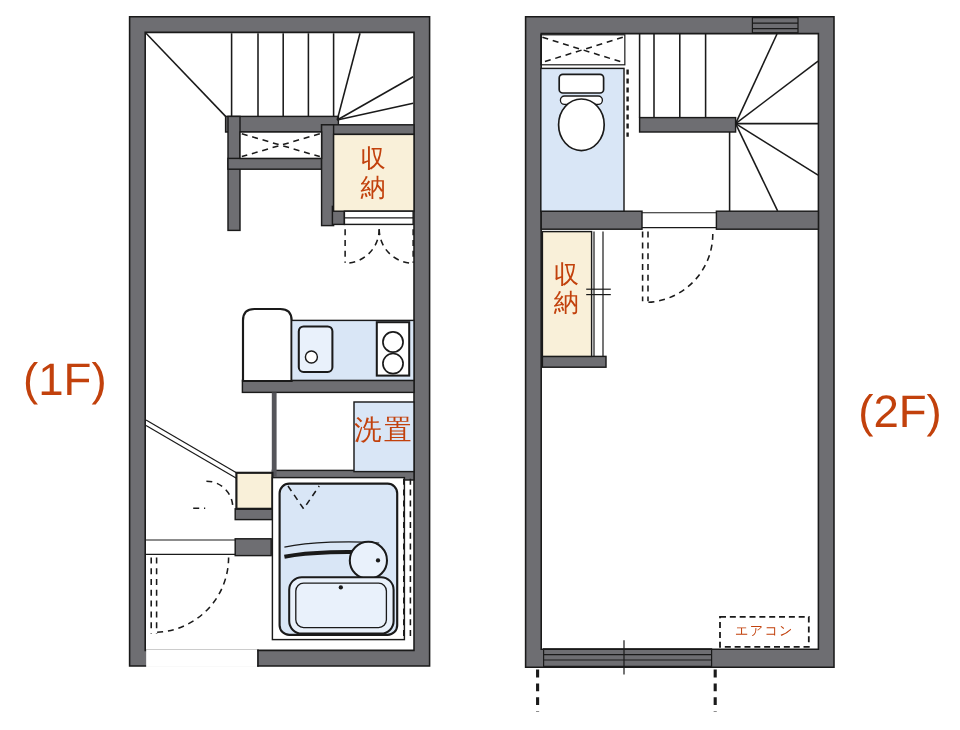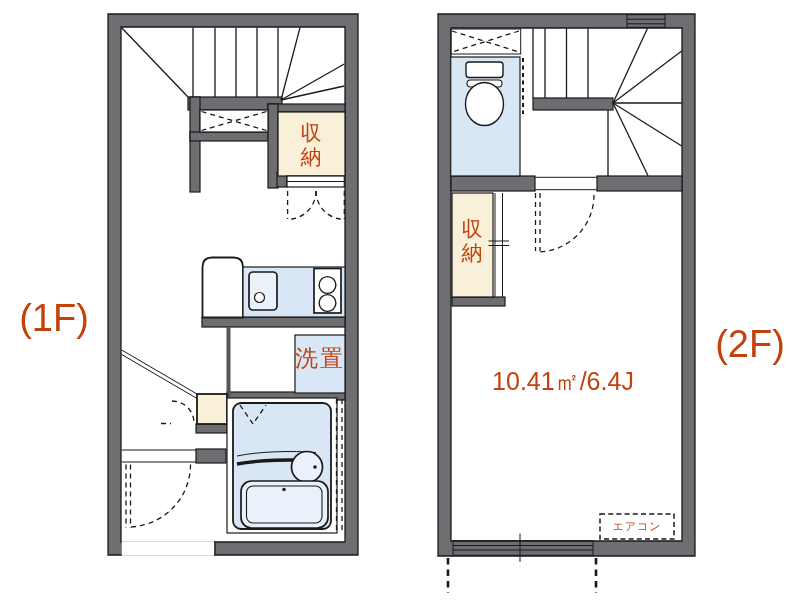--- a/index.html
+++ b/index.html
@@ -190,16 +190,15 @@
   </g>
 </svg>
 
 <div class="plan-label" style="left:54px;top:305px;font-size:38px;margin-top:13px;">(1F)</div>
 <div class="plan-label" style="left:750px;top:305px;font-size:38px;margin-top:39px;">(2F)</div>
 
 <div class="plan-label v-label" style="left:311px;top:145px;font-size:21px;">収納</div>
 <div class="plan-label" style="left:320px;top:358px;font-size:23px;letter-spacing:2px;">洗置</div>
 
 <div class="plan-label v-label" style="left:472px;top:241px;font-size:21px;">収納</div>
-<div class="plan-label" style="left:563px;top:381px;font-size:25px;">10.41㎡/6.4J</div>
 <div class="plan-label" style="left:637px;top:526px;font-size:11px;letter-spacing:1px;">エアコン</div>
 
 </div>
 
 </body></html>

